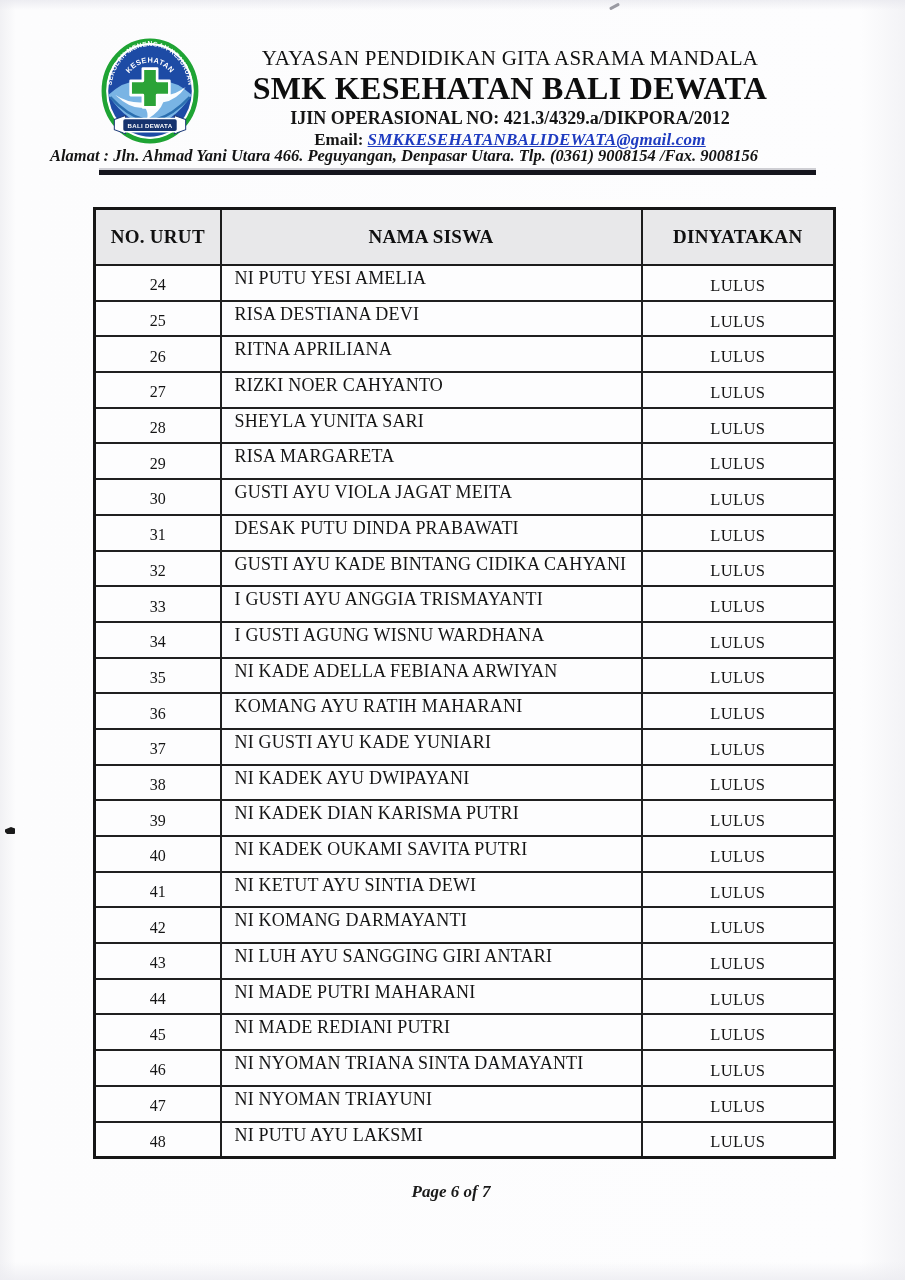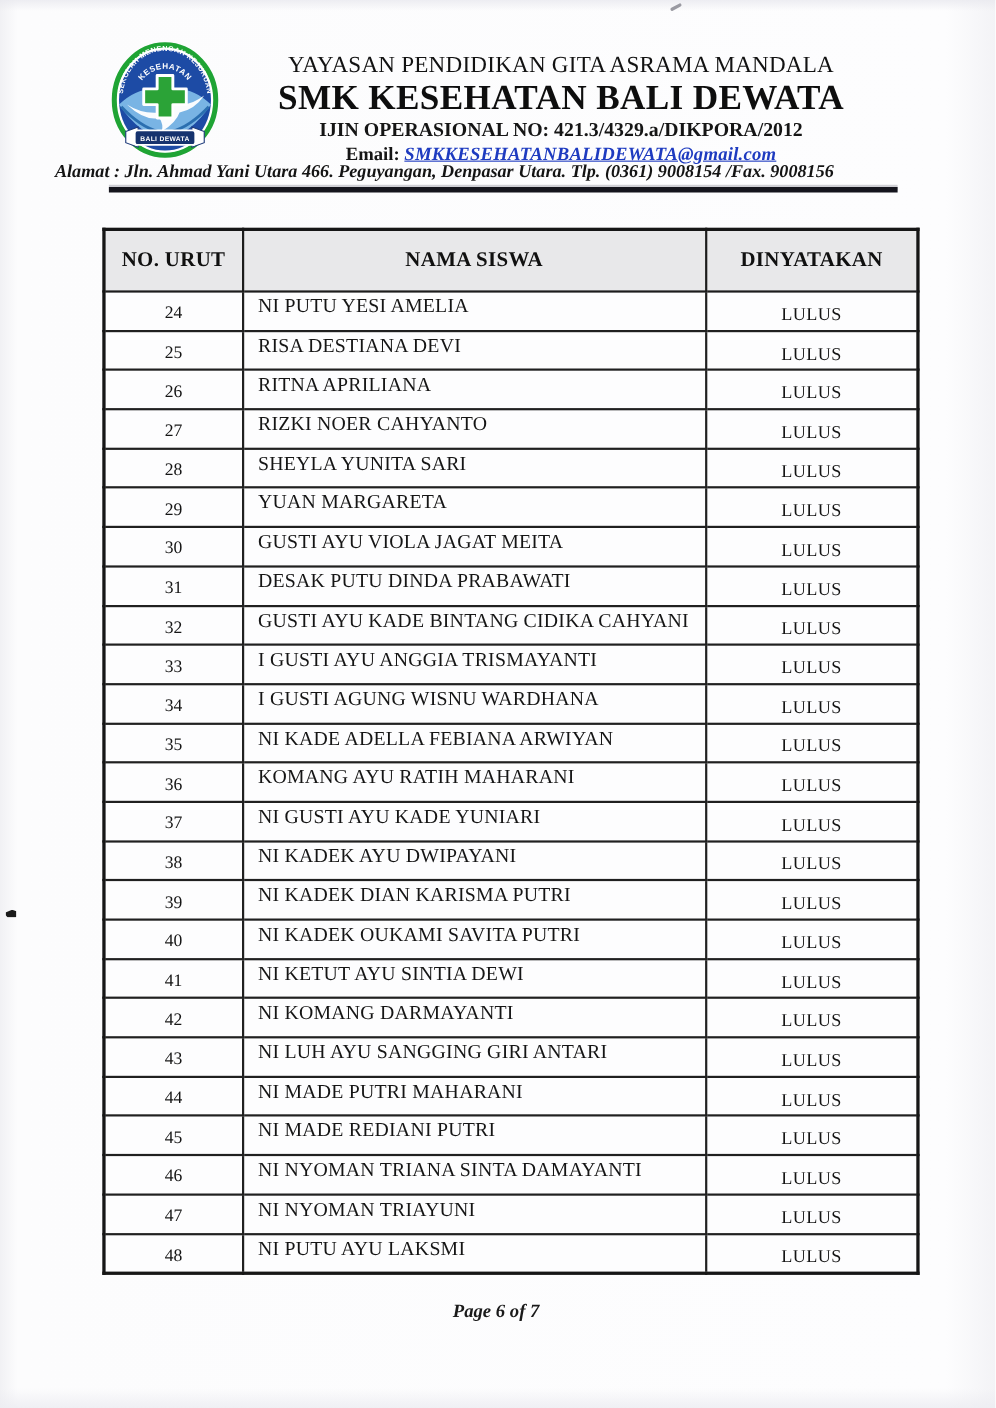--- a/index.html
+++ b/index.html
@@ -152,21 +152,21 @@
           <td class="cell-name">RIZKI NOER CAHYANTO</td>
           <td class="cell-status">LULUS</td>
         </tr>
         <tr class="body-row">
           <td class="cell-no">28</td>
           <td class="cell-name">SHEYLA YUNITA SARI</td>
           <td class="cell-status">LULUS</td>
         </tr>
         <tr class="body-row">
           <td class="cell-no">29</td>
-          <td class="cell-name">YUAN MARGARETA</td>
+          <td class="cell-name">RISA MARGARETA</td>
           <td class="cell-status">LULUS</td>
         </tr>
         <tr class="body-row">
           <td class="cell-no">30</td>
           <td class="cell-name">GUSTI AYU VIOLA JAGAT MEITA</td>
           <td class="cell-status">LULUS</td>
         </tr>
         <tr class="body-row">
           <td class="cell-no">31</td>
           <td class="cell-name">DESAK PUTU DINDA PRABAWATI</td>

